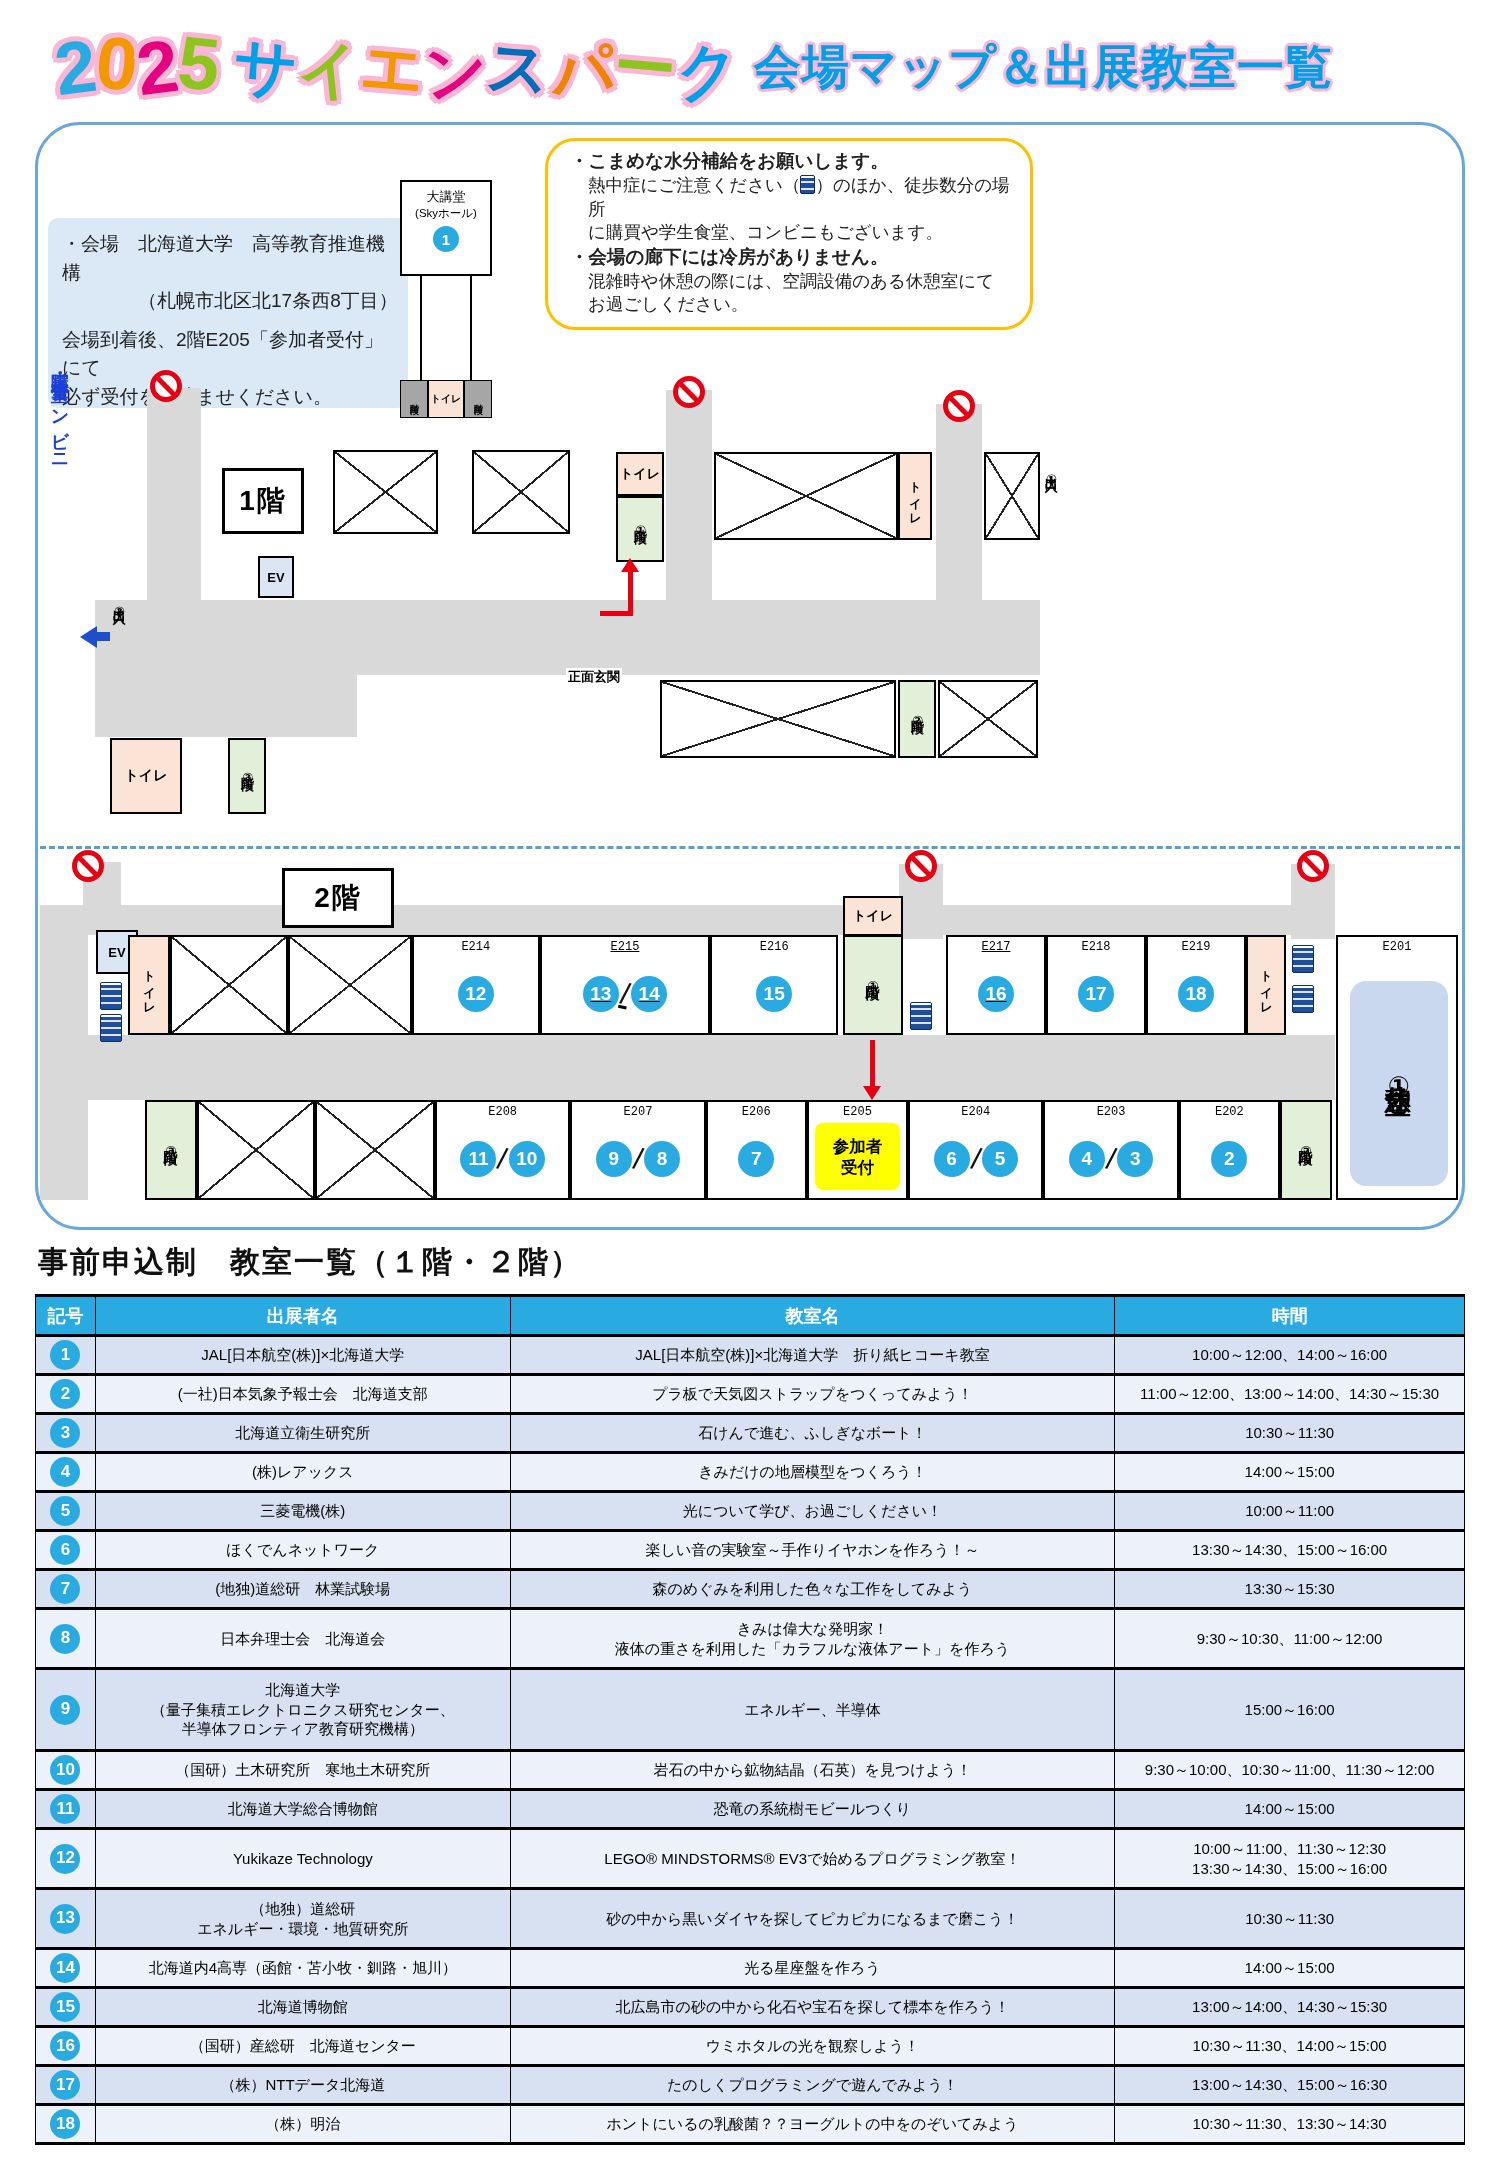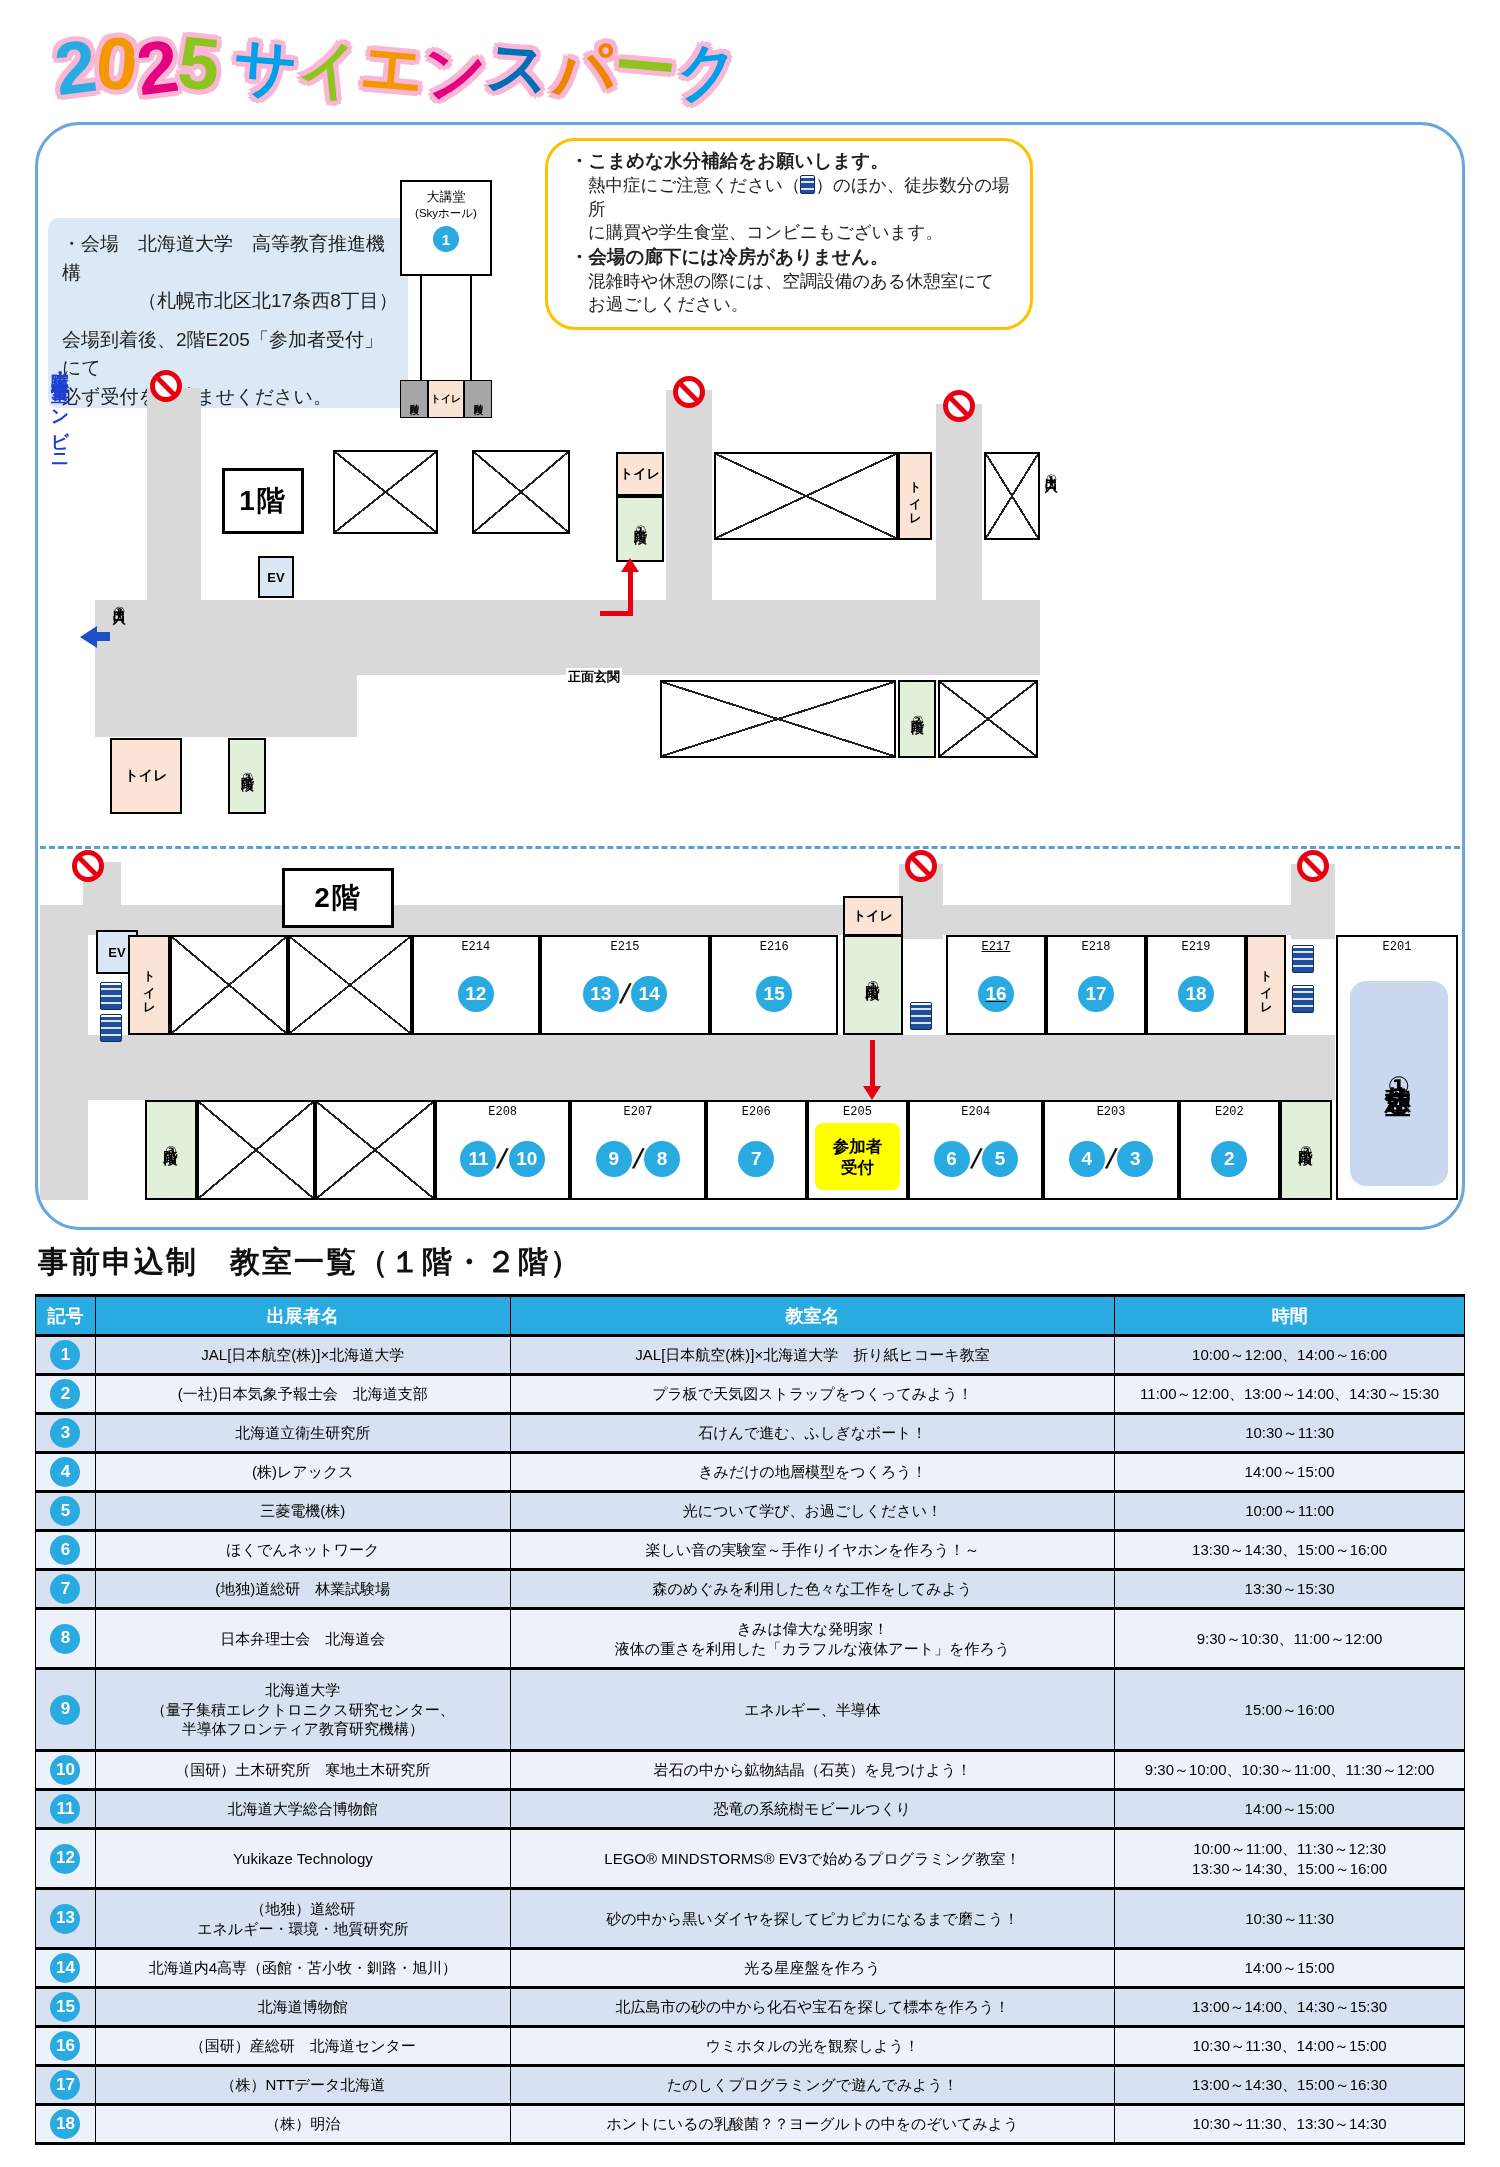--- a/index.html
+++ b/index.html
@@ -117,20 +117,21 @@
   #sched tbody tr:nth-child(odd) { background:#d7e1f1; }
   #sched tbody tr:nth-child(even) { background:#edf1f9; }
   #sched .cnum { width:30px; height:30px; font-size:17px; margin:0 auto; }
 </style>
 </head>
 <body>
 
 <div id="title-row">
   <span class="logo-year" id="logo-year"><span style="color: rgb(41, 171, 226);">2</span><span style="color: rgb(243, 152, 0);">0</span><span style="color: rgb(228, 0, 127);">2</span><span style="color: rgb(143, 195, 31);">5</span></span>
   <span class="logo-name" id="logo-name"><span style="color: rgb(0, 160, 233);">サ</span><span style="color: rgb(143, 195, 31);">イ</span><span style="color: rgb(243, 152, 0);">エ</span><span style="color: rgb(228, 0, 127);">ン</span><span style="color: rgb(3, 110, 184);">ス</span><span style="color: rgb(240, 131, 0);">パ</span><span style="color: rgb(143, 195, 31);">ー</span><span style="color: rgb(0, 160, 233);">ク</span></span>
+  <span id="map-subtitle">会場マップ＆出展教室一覧</span>
 </div>
 
 <div id="map-panel"></div>
 
 <div class="abs lightblue-box" id="info-box">
   <div>・会場　北海道大学　高等教育推進機構</div>
   <div>　　　　（札幌市北区北17条西8丁目）</div>
   <div style="height:10px"></div>
   <div>会場到着後、2階E205「参加者受付」にて</div>
   <div>必ず受付をお済ませください。</div>
@@ -220,21 +221,21 @@
 <div class="abs xroom" style="left:170px;top:935px;width:118px;height:100px;"></div>
 <div class="abs xroom" style="left:288px;top:935px;width:124px;height:100px;"></div>
 
 <div class="rooms-flex" id="upper-left" style="left:412px;top:935px;width:426px;height:100px;">
     <div class="room" style="flex-grow: 1;">
       <div class="map-room-label">E214</div>
       <div class="nums-row">
         <div class="cnum" style="width: 36px; height: 36px; font-size: 19px;">12</div>
       </div>
     </div>
-    <div class="room" style="flex-grow: 1.35;">
+    <div class="room" style="flex-grow: 1.35; text-decoration: underline;">
       <div class="map-room-label">E215</div>
       <div class="nums-row">
         <div class="cnum" style="width: 36px; height: 36px; font-size: 19px;">13</div>
         <span class="slash">/</span>
         <div class="cnum" style="width: 36px; height: 36px; font-size: 19px;">14</div>
       </div>
     </div>
     <div class="room" style="flex-grow: 1;">
       <div class="map-room-label">E216</div>
       <div class="nums-row">

